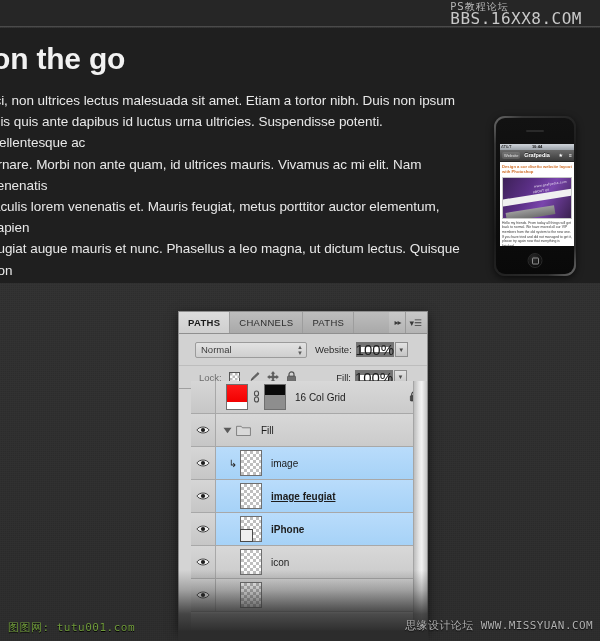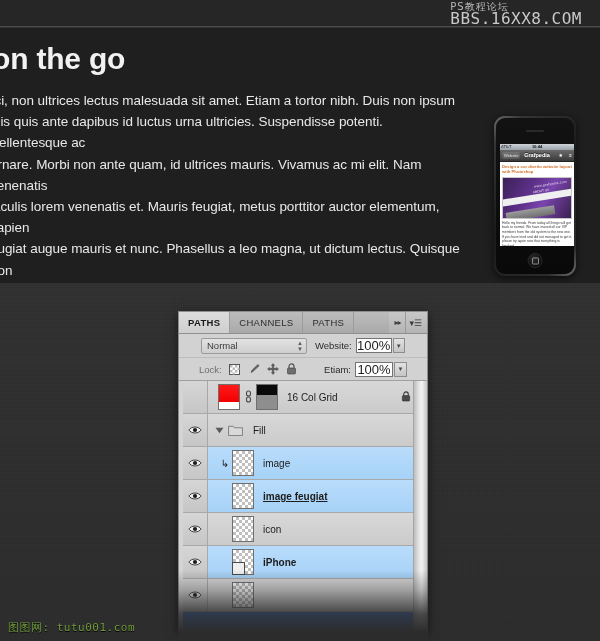--- a/index.html
+++ b/index.html
@@ -286,24 +286,24 @@
   }
   #ps-menu {
     display: flex; align-items: center;
     padding: 0 5px 0 3px;
     font-size: 9px; color: #3a3a3a;
     border-left: 1px solid #9a9a9a;
   }
 
   
   #ps-blend {
-    height: 24px;
+    height: 32px;
     background: #d2d2d2;
     display: flex; align-items: center;
-    padding: 0 22px;
+    padding: 0 16px;
     box-sizing: border-box;
     border-bottom: 1px solid #bdbdbd;
   }
   #blend-select {
     width: 112px; height: 16px;
     background: linear-gradient(180deg,#e2e2e2,#cfcfcf);
     border: 1px solid #9b9b9b;
     border-radius: 2px;
     font-size: 9.5px;
     color: #3c3c3c;
@@ -317,22 +317,22 @@
     font-size: 6px; line-height: 6px; color: #5b5b5b;
     text-align: center;
   }
   .ps-label {
     font-size: 9.5px; color: #2b2b2b; margin-left: 8px;
   }
   .num-box {
     width: 38px; height: 15px;
     margin-left: 4px;
     background: #fff;
-    border: 1px solid #737373;
-    font-size: 13px;
+    border: 5px solid #737373;
+    font-size: 15px;
     color: #1d1d1d;
     display: flex; align-items: center; justify-content: center;
     box-sizing: border-box;
     text-align: center;
   }
   .num-arrow {
     width: 13px; height: 15px;
     margin-left: 1px;
     background: linear-gradient(180deg,#e2e2e2,#c5c5c5);
     border: 1px solid #8d8d8d;
@@ -354,23 +354,23 @@
   .lock-icon {
     width: 14px; height: 14px;
     margin-right: 5px;
     display: flex; align-items: center; justify-content: center;
   }
   #lock-spacer { flex: 1; }
 
   
   #ps-list {
     position: absolute;
-    left: 4px; top: 69px;
+    left: 12px; top: 69px;
     width: 250px; bottom: 0;
-    background: #3b82f6;
+    background: #ffffff;
     overflow: hidden;
   }
   .layer-row {
     display: flex;
     align-items: center;
     height: 33px;
     border-bottom: 1px solid #a8a8a8;
     background: linear-gradient(180deg,#d8d8d8,#cbcbcb);
     box-sizing: border-box;
     position: relative;
@@ -578,21 +578,21 @@
       </span>
 
       <span class="lock-icon">
         <svg width="11" height="12" viewBox="0 0 11 12">
           <path d="M3 5 V3.4 a2.5 2.5 0 0 1 5 0 V5" fill="none" stroke="#555" stroke-width="1.2"></path>
           <rect x="1.5" y="5" width="8" height="6" rx="1" fill="#6e6e6e" stroke="#3d3d3d" stroke-width="0.6"></rect>
         </svg>
       </span>
 
       <span id="lock-spacer"></span>
-      <span class="ps-label">Etiam:</span>
+      <span class="ps-label">Fill:</span>
       <div class="num-box">100%</div>
       <div class="num-arrow">▼</div>
     </div>
 
     <div id="ps-list">
 
       <div class="layer-row">
         <div class="eye-cell"></div>
         <div class="indent"></div>
         <div class="thumb red"></div>
@@ -653,61 +653,65 @@
             <path d="M1 5.5 C4 1 12 1 15 5.5 C12 10 4 10 1 5.5 Z" fill="#f0f0f0" stroke="#2a2a2a" stroke-width="1"></path>
             <circle cx="8" cy="5.5" r="2.4" fill="#1c1c1c"></circle>
           </svg>
         </div>
         <div class="indent"></div>
         <div class="clip-arrow"></div>
         <div class="thumb"></div>
         <div class="layer-name editing">image feugiat</div>
       </div>
 
+      <div class="layer-row selected">
+        <div class="eye-cell">
+          <svg width="14" height="10" viewBox="0 0 16 11">
+            <path d="M1 5.5 C4 1 12 1 15 5.5 C12 10 4 10 1 5.5 Z" fill="#f0f0f0" stroke="#2a2a2a" stroke-width="1"></path>
+            <circle cx="8" cy="5.5" r="2.4" fill="#1c1c1c"></circle>
+          </svg>
+        </div>
+        <div class="indent"></div>
+        <div class="clip-arrow"></div>
+        <div class="thumb">
+          <span style="position:absolute;left:-1px;bottom:-1px;width:11px;height:11px;background:#efefef;border:1px solid #4a4a4a;display:block;"></span>
+        </div>
+        <div class="layer-name bold">iPhone</div>
+      </div>
+
       <div class="layer-row">
         <div class="eye-cell">
           <svg width="14" height="10" viewBox="0 0 16 11">
             <path d="M1 5.5 C4 1 12 1 15 5.5 C12 10 4 10 1 5.5 Z" fill="#f0f0f0" stroke="#2a2a2a" stroke-width="1"></path>
             <circle cx="8" cy="5.5" r="2.4" fill="#1c1c1c"></circle>
           </svg>
         </div>
         <div class="indent"></div>
         <div class="clip-arrow"></div>
         <div class="thumb"></div>
         <div class="layer-name">icon</div>
       </div>
 
-      <div class="layer-row selected">
-        <div class="eye-cell">
-          <svg width="14" height="10" viewBox="0 0 16 11">
-            <path d="M1 5.5 C4 1 12 1 15 5.5 C12 10 4 10 1 5.5 Z" fill="#f0f0f0" stroke="#2a2a2a" stroke-width="1"></path>
-            <circle cx="8" cy="5.5" r="2.4" fill="#1c1c1c"></circle>
-          </svg>
-        </div>
-        <div class="indent"></div>
-        <div class="clip-arrow"></div>
-        <div class="thumb">
-          <span style="position:absolute;left:-1px;bottom:-1px;width:11px;height:11px;background:#efefef;border:1px solid #4a4a4a;display:block;"></span>
-        </div>
-        <div class="layer-name bold">iPhone</div>
-      </div>
-
       <div class="layer-row">
         <div class="eye-cell">
           <svg width="14" height="10" viewBox="0 0 16 11">
             <path d="M1 5.5 C4 1 12 1 15 5.5 C12 10 4 10 1 5.5 Z" fill="#f0f0f0" stroke="#2a2a2a" stroke-width="1"></path>
             <circle cx="8" cy="5.5" r="2.4" fill="#1c1c1c"></circle>
           </svg>
         </div>
         <div class="indent"></div>
         <div class="clip-arrow"></div>
         <div class="thumb"></div>
       </div>
     </div>
 
     <div id="ps-scroll"></div>
   </div>
 
   <div id="ps-fade"></div>
 
   <div id="wm-left">图图网: tutu001.com</div>
+  <div id="wm-right">
+    <span class="cn">思缘设计论坛</span>
+    <span>WWW.MISSYUAN.COM</span>
+  </div>
 
 </div>
 
 </body></html>

